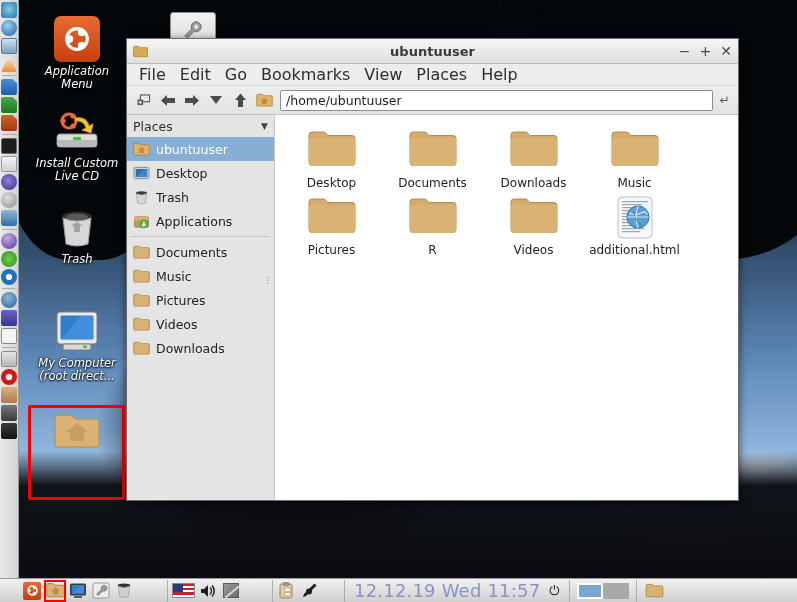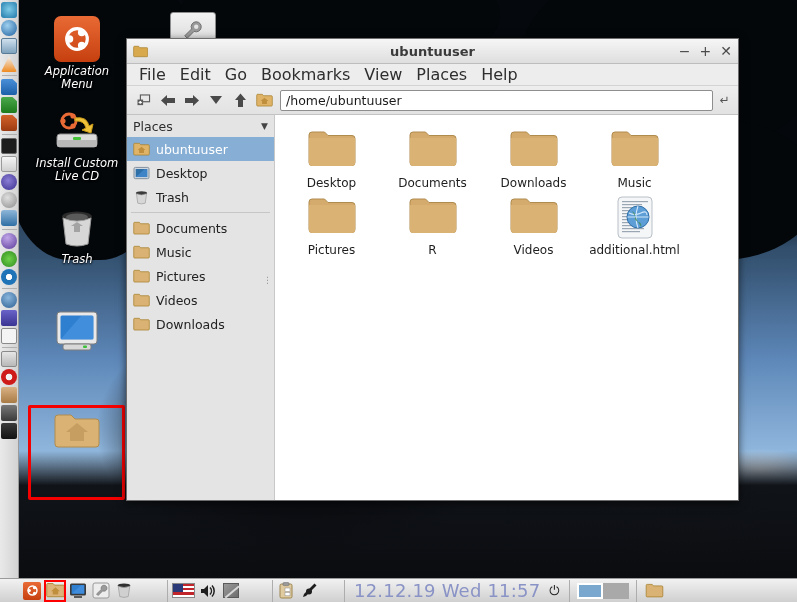--- a/index.html
+++ b/index.html
@@ -278,20 +278,22 @@
 <div class="desk-icon" style="left:30px;top:310px;">
   <span class="glyph" style="width:48px;height:44px;display:block;">
     <svg width="48" height="44" viewBox="0 0 48 44" aria-hidden="true">
       <rect x="4" y="2" width="40" height="32" rx="3" fill="#e9e9e9" stroke="#7d7d7d"></rect>
       <rect x="7.5" y="5.5" width="33" height="24" rx="1.5" fill="#2f7fd0"></rect>
       <path d="M8 29 L28 6 L40 6 L40 29z" fill="#4e9ae6" opacity=".55"></path>
       <rect x="10" y="34" width="28" height="6" rx="2" fill="#d8d8d8" stroke="#7d7d7d"></rect>
       <rect x="30" y="35.5" width="4" height="2.5" rx="1" fill="#3ec13a"></rect>
     </svg>
   </span>
+  <span class="desk-label" style="white-space:pre-line;">My Computer
+(root direct...</span>
 </div>
 
 <div class="desk-icon" style="left:30px;top:410px;">
   <span class="glyph" style="width:48px;height:42px;display:block;">
     <svg width="48" height="42" viewBox="0 0 48 42" aria-hidden="true">
       <path d="M2 8 q0-3 3-3 h13 l4 4 h21 q3 0 3 3 v22 q0 3-3 3 h-38 q-3 0-3-3z" fill="#d9b274" stroke="#b08b4e"></path>
       <path d="M24 13 l11 9 h-4 v9 h-14 v-9 h-4z" fill="#c79e62"></path>
     </svg>
   </span>
 </div>
@@ -396,20 +398,29 @@
       </div>
 
       <div class="place">
         <svg class="pico" viewBox="0 0 18 16">
           <ellipse cx="9" cy="3.4" rx="6" ry="2" fill="#3a3a3a"></ellipse>
           <path d="M3.6 4 L5 14 Q9 15.6 13 14 L14.4 4 Q9 6.4 3.6 4z" fill="#d7d7d7" stroke="#9a9a9a" stroke-width=".7"></path>
         </svg>
         <span>Trash</span>
       </div>
 
+      <div class="place">
+        <svg class="pico" viewBox="0 0 18 16">
+          <rect x="1.5" y="3" width="15" height="11" rx="1.5" fill="#c49a62" stroke="#96703c" stroke-width=".7"></rect>
+          <rect x="1.5" y="3" width="15" height="4" fill="#d6ae79"></rect>
+          <circle cx="11.5" cy="10.5" r="4.2" fill="#5cc23a" stroke="#2f8a1b" stroke-width=".7"></circle>
+          <path d="M11.5 8 l0 3.4 M9.6 10.8 l1.9 2 l1.9 -2" stroke="#fff" stroke-width="1.4" fill="none"></path>
+        </svg>
+        <span>Applications</span>
+      </div>
 
       <div class="place-sep"></div>
 
       <div class="place">
         <svg class="pico" viewBox="0 0 18 16">
           <path d="M0.7 2.4q0-1 1-1h5l1.4 1.5h8.2q1 0 1 1v9q0 1-1 1h-14.6q-1 0-1-1z" fill="#d9b274" stroke="#a8812f" stroke-width=".8"></path>
         </svg>
         <span>Documents</span>
       </div>
       <div class="place">

